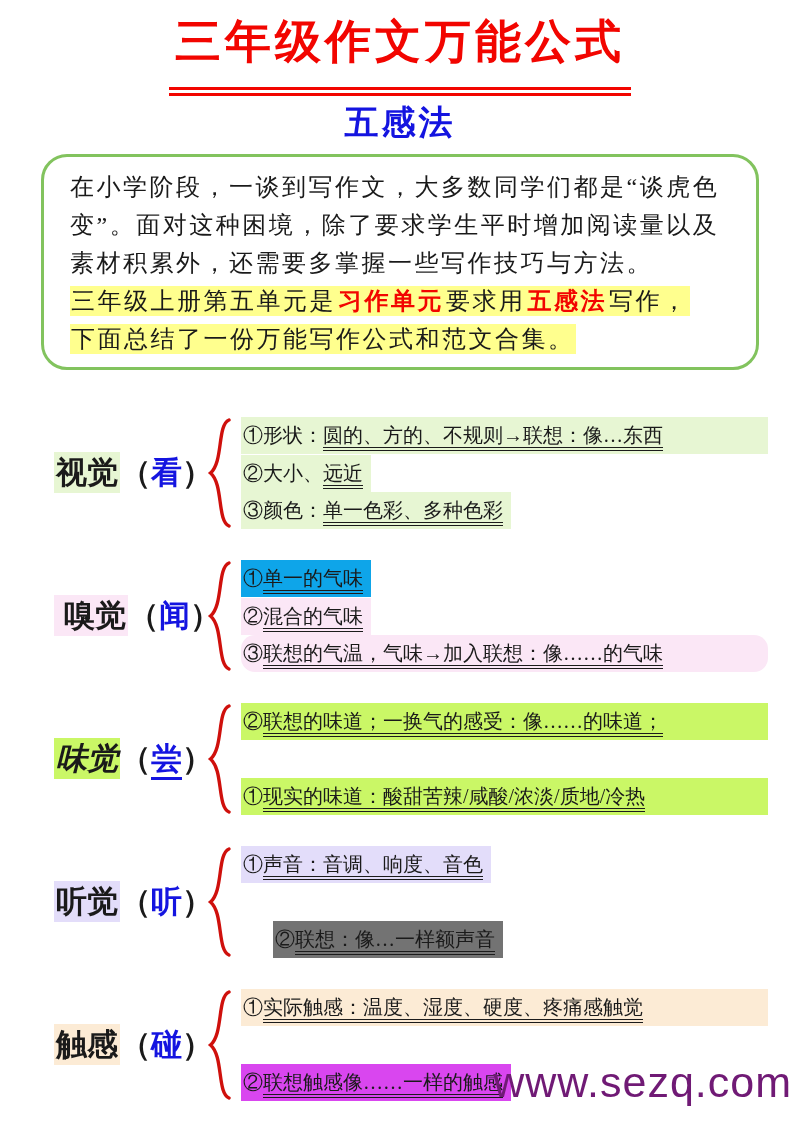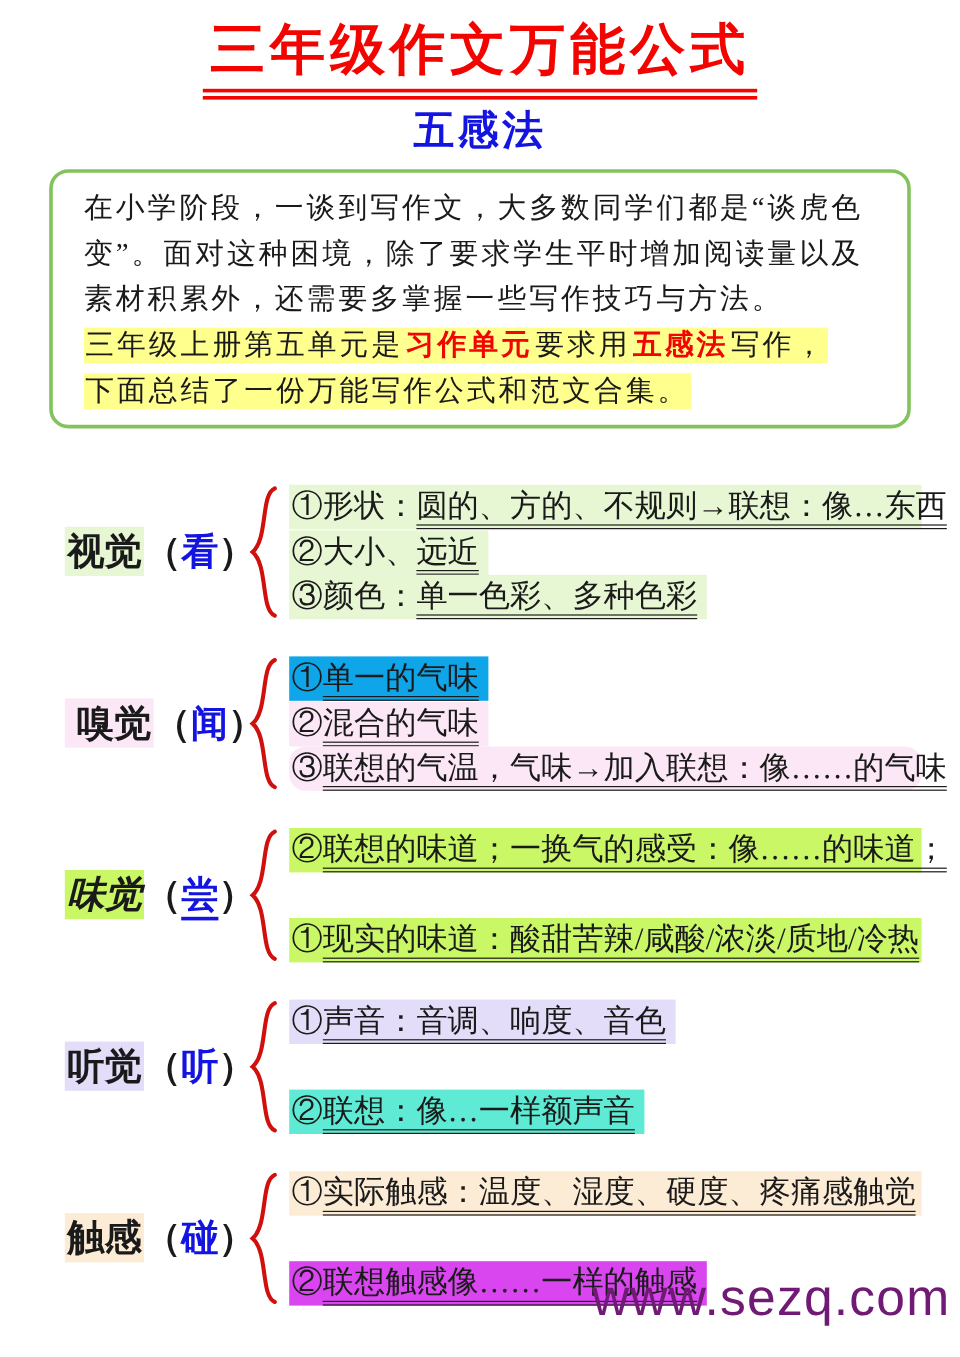--- a/index.html
+++ b/index.html
@@ -15,40 +15,40 @@
 
   
   .title{
     display:block;
     width:fit-content;
     margin:0 auto;
     font-size:46px;
     font-weight:bold;
     letter-spacing:4px;
     border-bottom:9px double currentColor;
-    padding:0 6px 5px 6px;
+    padding:0 6px 18px 6px;
     line-height:1.15;
   }
   .subtitle{
     display:block;
     width:fit-content;
     margin:8px auto 0 auto;
     font-size:34px;
     font-weight:bold;
     letter-spacing:3px;
     line-height:1.1;
   }
 
   
   .intro-box{
     box-sizing:border-box;
     width:718px;
     margin:13px auto 0 auto;
     border:3px solid #82c35e;
-    border-radius:16px;
+    border-radius:26px;
     padding:11px 22px 9px 26px;
     font-size:24px;
     line-height:38px;
     letter-spacing:2.5px;
   }
   .intro-box p{margin:0;}
   .hl-yellow{padding:2px 1px;}
   .red-strong{font-weight:bold;}
 
   
@@ -73,21 +73,21 @@
   .brace{flex:0 0 26px;width:26px;height:112px;margin-right:9px;}
   .items{
     flex:1 1 auto;
     display:flex;
     flex-direction:column;
     justify-content:space-between;
     height:112px;
     min-width:0;
     padding-right:32px;
   }
-  .item{font-size:26px;line-height:30px;white-space:nowrap;}
+  .item{font-size:20px;line-height:30px;white-space:nowrap;}
   .item .hl{display:inline-block;padding:3px 8px 4px 2px;}
   .item.wide .hl{display:block;padding-right:0;}
   .ul{border-bottom:4px double #1b1b1b;padding-bottom:1px;}
 
   
   .watermark{
     position:absolute;
     right:8px;
     top:1058px;
     font-family:"Liberation Sans","DejaVu Sans",sans-serif;
@@ -151,21 +151,21 @@
           </div>
         </div>
       </div>
       <div class="section">
         <div class="section-label"><span class="sec-name" style="background: rgb(227, 221, 250);">听觉</span><span class="paren">（</span><span class="sec-verb" style="color: rgb(20, 20, 224);">听</span><span class="paren">）</span></div>
         <div class="brace"><svg width="26" height="112" viewBox="0 0 26 112" fill="none" xmlns="http://www.w3.org/2000/svg">
             <path d="M23 3 C11 8 17.5 45 4.5 56 C17.5 67 11 104 23 109" stroke="#cf100c" stroke-width="3.4" stroke-linecap="round"></path>
           </svg></div>
         <div class="items">
           <div class="item"><span class="hl" style="background: rgb(227, 221, 250);"><span class="pre">①</span><span class="ul">声音：音调、响度、音色</span></span></div>
-          <div class="item"><span class="hl" style="background: #5eead4;"><span class="pre">②</span><span class="ul">联想：像…一样额声音</span></span></div>
+          <div class="item"><span class="hl" style="background: #737373; margin-left: 32px;"><span class="pre">②</span><span class="ul">联想：像…一样额声音</span></span></div>
         </div>
       </div>
       <div class="section">
         <div class="section-label"><span class="sec-name" style="background: rgb(252, 235, 213);">触感</span><span class="paren">（</span><span class="sec-verb" style="color: rgb(20, 20, 224);">碰</span><span class="paren">）</span></div>
         <div class="brace"><svg width="26" height="112" viewBox="0 0 26 112" fill="none" xmlns="http://www.w3.org/2000/svg">
             <path d="M23 3 C11 8 17.5 45 4.5 56 C17.5 67 11 104 23 109" stroke="#cf100c" stroke-width="3.4" stroke-linecap="round"></path>
           </svg></div>
         <div class="items">
           <div class="item wide">
             <span class="hl" style="background: rgb(252, 235, 213);"><span class="pre">①</span><span class="ul">实际触感：温度、湿度、硬度、疼痛感触觉</span></span>

